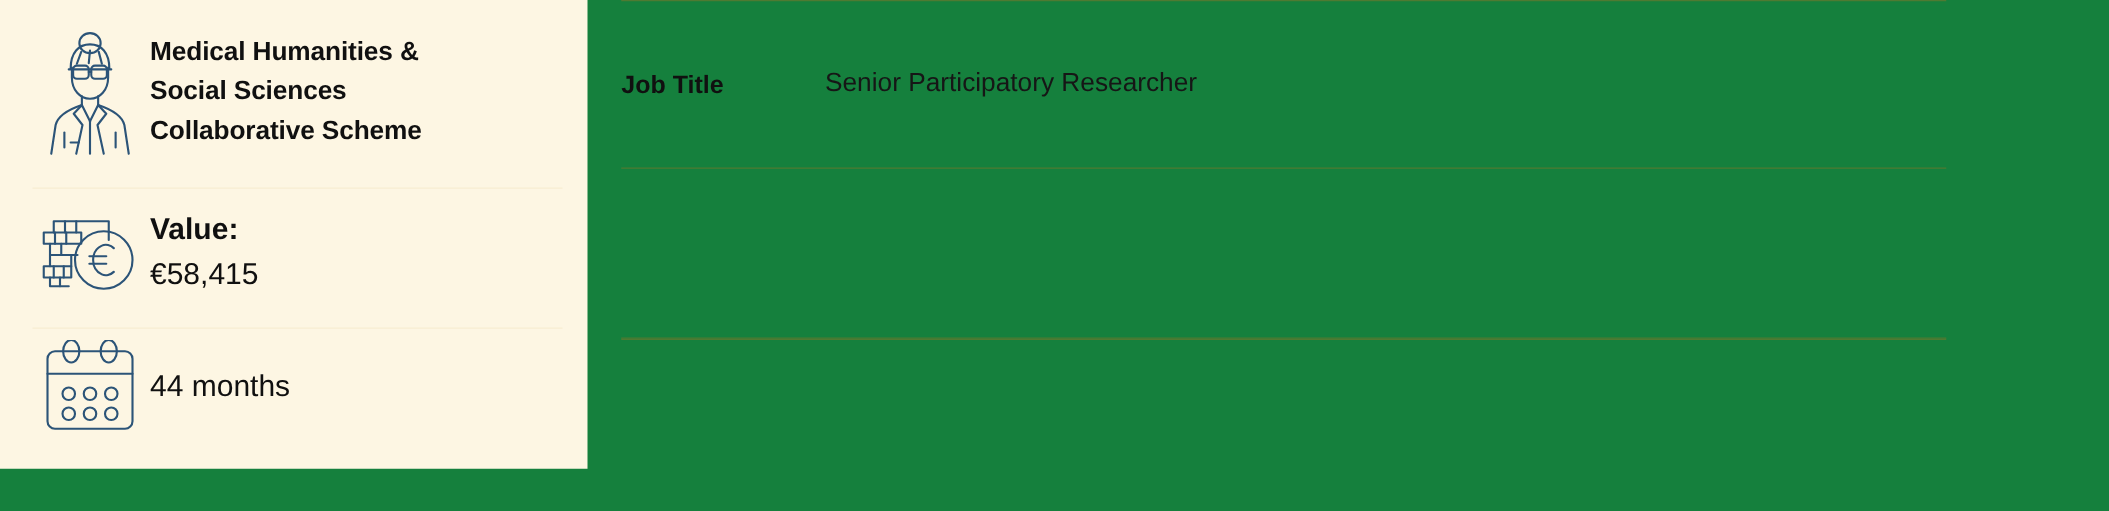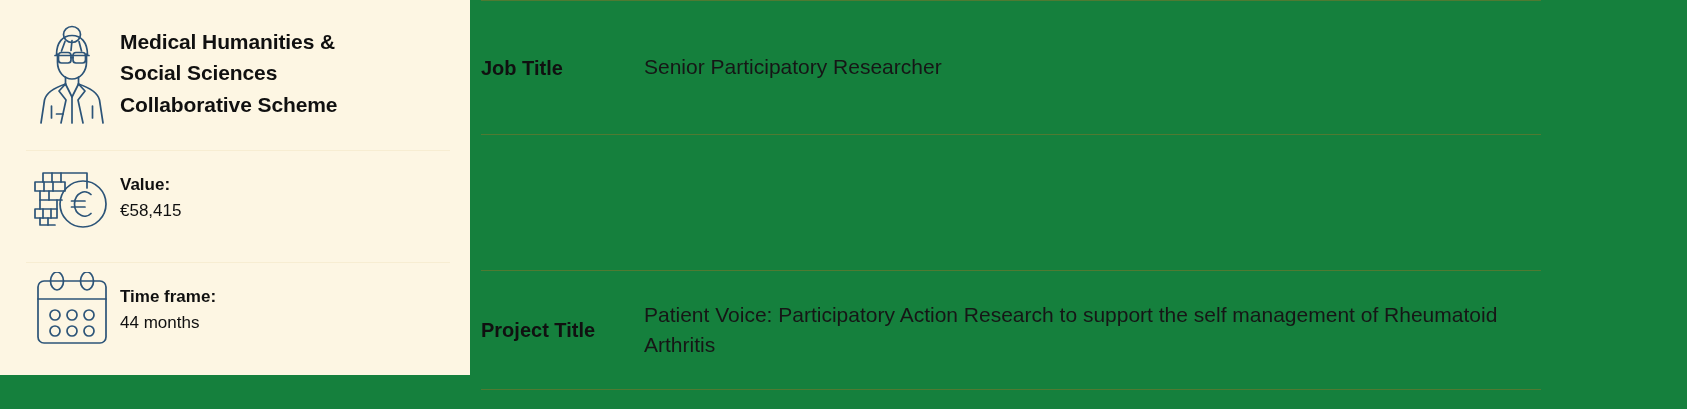--- a/index.html
+++ b/index.html
@@ -69,37 +69,37 @@
   .scheme-title {
     font-size: 21px;
     font-weight: bold;
     line-height: 1.5;
     letter-spacing: -0.1px;
     color: #101010;
     max-width: 270px;
   }
 
   .stat-text {
-    font-size: 17px;
+    font-size: 24px;
     line-height: 1.52;
     color: #101010;
   }
   .stat-label {
     font-weight: bold;
     display: block;
   }
   .stat-value {
     font-weight: normal;
     display: block;
   }
 
   
   .detail-table {
     position: absolute;
-    left: 481px;
+    left: 497px;
     top: 0;
     width: 1060px;
   }
   .rule {
     height: 1px;
     background: #4f7a32;
     width: 100%;
   }
   .detail-row {
     display: flex;
@@ -225,21 +225,20 @@
           <circle cx="22" cy="43" r="5"></circle>
           <circle cx="39" cy="43" r="5"></circle>
           <circle cx="56" cy="43" r="5"></circle>
 
           <circle cx="22" cy="59" r="5"></circle>
           <circle cx="39" cy="59" r="5"></circle>
           <circle cx="56" cy="59" r="5"></circle>
         </svg>
       </div>
       <div class="stat-text">
-        <span class="stat-label">Time frame:</span>
         <span class="stat-value">44 months</span>
       </div>
     </div>
   </div>
 
   <div class="detail-table">
 
     <div class="rule"></div>
 
     <div class="detail-row r1">
@@ -247,21 +246,17 @@
       <div class="row-value">Senior Participatory Researcher</div>
     </div>
 
     <div class="rule"></div>
 
     <div class="detail-row r2">
     </div>
 
     <div class="rule"></div>
 
-    <div class="detail-row r3">
-      <div class="row-label">Project Title</div>
-      <div class="row-value wide">Patient Voice: Participatory Action Research to support the self management of Rheumatoid Arthritis</div>
-    </div>
 
     <div class="rule"></div>
   </div>
 
 </div>
 
 </body></html>

